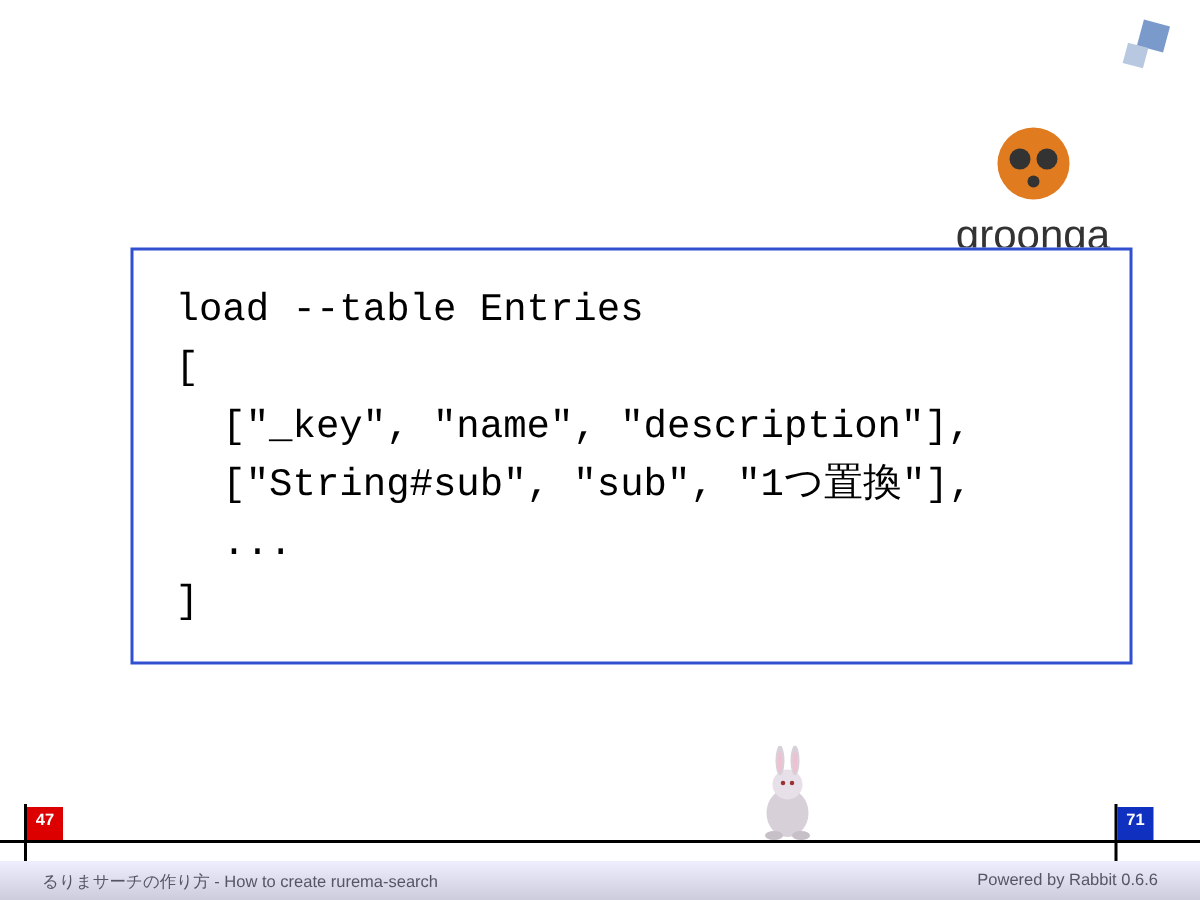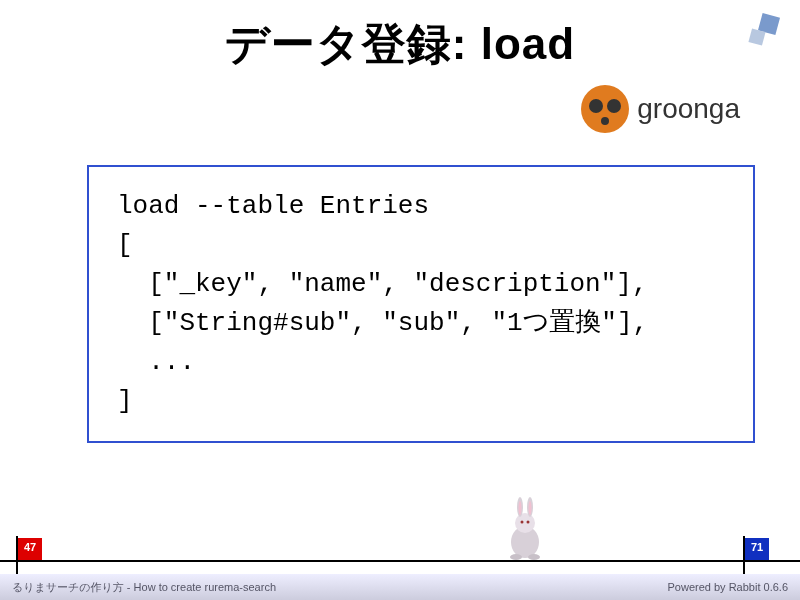--- a/index.html
+++ b/index.html
@@ -31,20 +31,21 @@
   padding-top: 15px;
   letter-spacing: 1px;
 }
 .logo {
   position: absolute;
   right: 60px;
   top: 85px;
   display: flex;
   align-items: center;
   gap: 8px;
+  flex-direction: column;
 }
 .logo-mark {
   width: 48px;
   height: 48px;
   background: #e07b1f;
   border-radius: 50%;
   position: relative;
 }
 .logo-mark::before,
 .logo-mark::after {
@@ -126,37 +127,36 @@
 .footer {
   position: absolute;
   bottom: 0;
   left: 0;
   right: 0;
   height: 26px;
   background: linear-gradient(to top, #ccd, #eef);
   display: flex;
   justify-content: space-between;
   align-items: center;
-  padding: 0 12px;
+  padding: 0 28px;
   font-size: 11px;
   color: #556;
 }
 </style>
 </head>
 <body>
 
 <div class="slide">
   <div class="corner-deco">
     <svg viewBox="0 0 50 50">
       <rect x="20" y="5" width="18" height="18" fill="#7a9acc" transform="rotate(15 29 14)"></rect>
       <rect x="10" y="20" width="14" height="14" fill="#b8c8e0" transform="rotate(15 17 27)"></rect>
     </svg>
   </div>
 
-  <h1 class="title">データ登録: load</h1>
 
   <div class="logo">
     <div class="logo-mark">
         <span class="nose"></span>
       </div>
     <span class="logo-text">groonga</span>
   </div>
 
   <div class="code-box">
     <pre>load --table Entries

